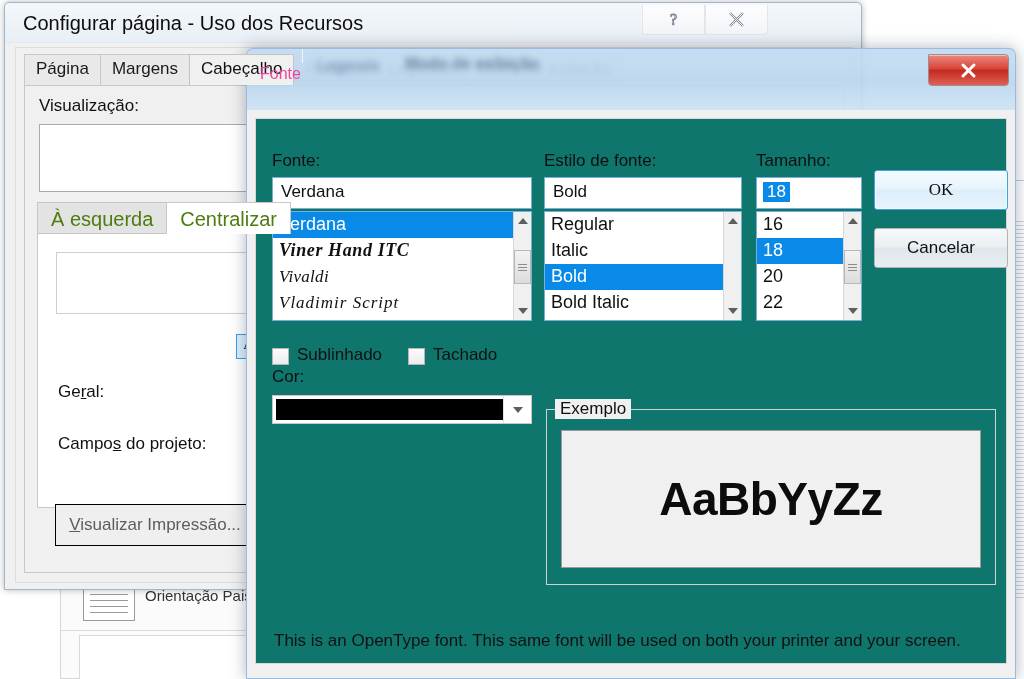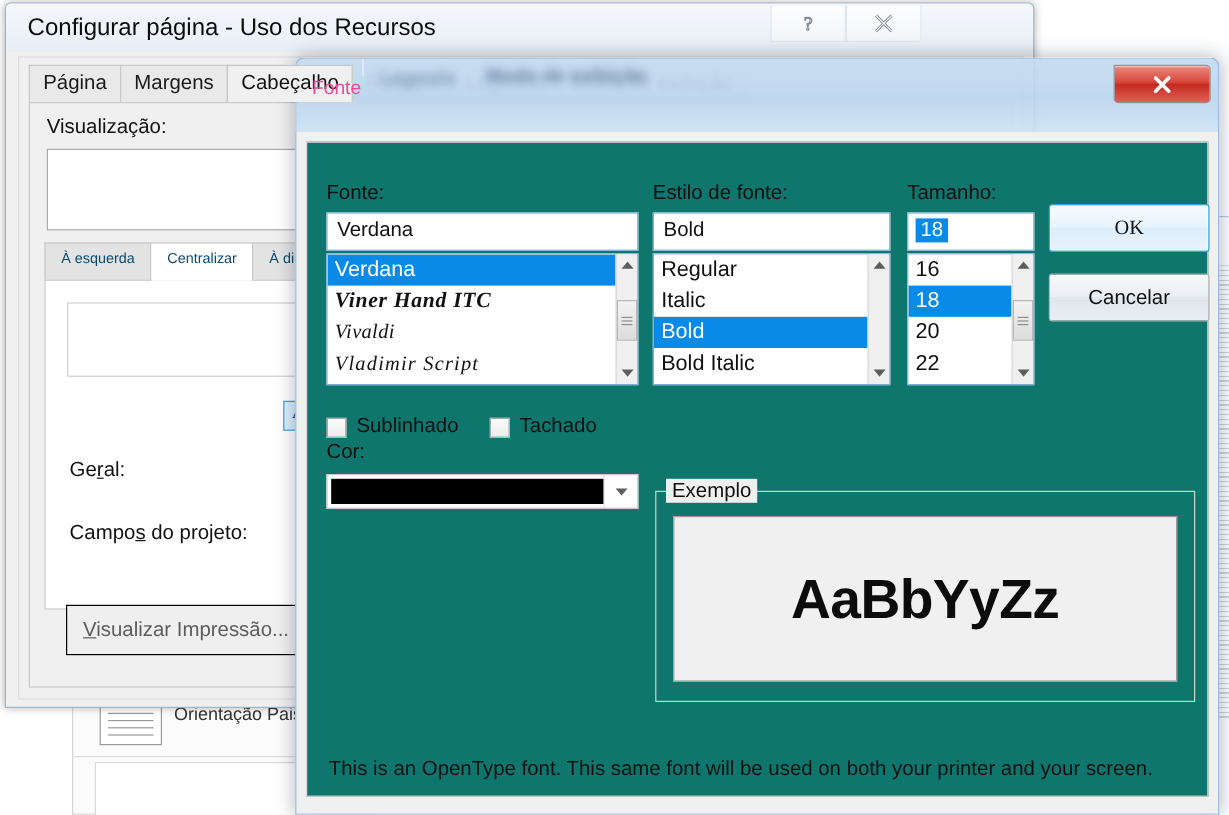--- a/index.html
+++ b/index.html
@@ -139,21 +139,21 @@
   }
   .preview-head {
     position: absolute; left: 0; right: 0; top: 8px;
     text-align: center; font-size: 14px; color: #1a1a1a;
   }
 
   .align-tabs { position: absolute; left: 12px; top: 116px; height: 32px; }
   .atab {
     position: relative; float: left; height: 32px;
     padding: 5px 13px 16px 13px;
-    font-size: 12px; color: #0c4a6e;
+    font-size: 20px; color: #4d7c0f;
     background: #e3e3e3; border: 1px solid #c7c7c7; border-bottom: none;
     margin-right: -1px;
   }
   .atab.active { background: #ffffff; z-index: 3; }
 
   .align-area {
     position: absolute; left: 12px; top: 147px;
     width: 782px; height: 275px;
     background: #ffffff; border: 1px solid #c7c7c7;
   }

